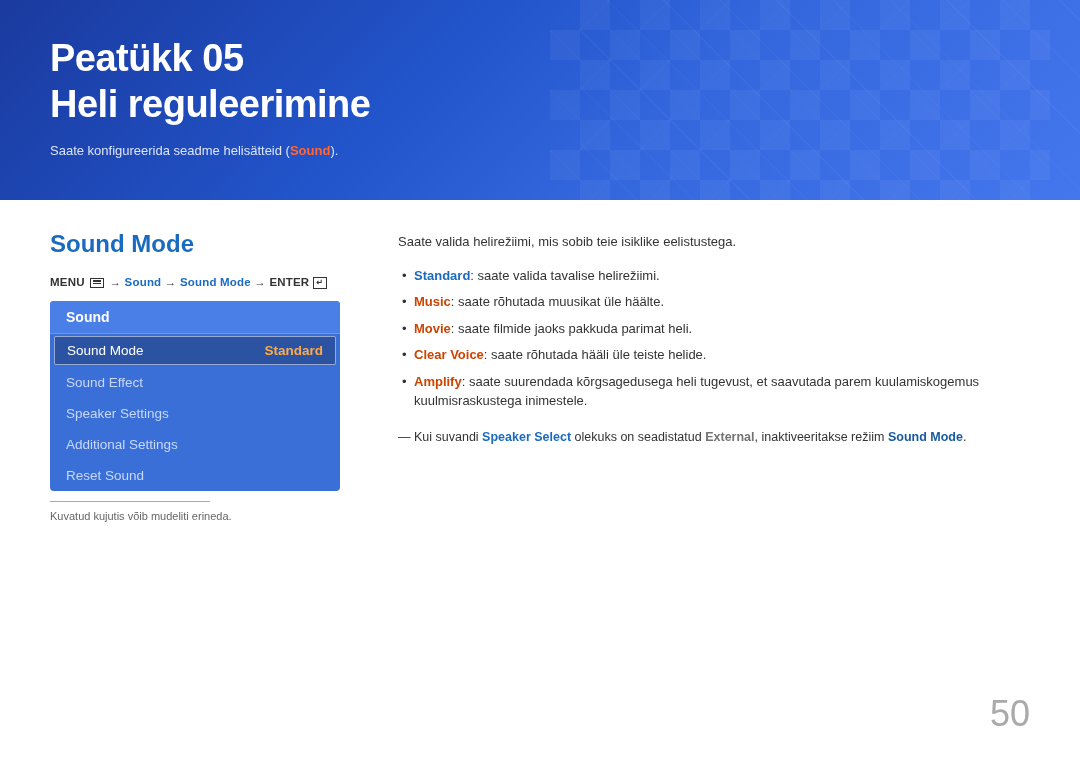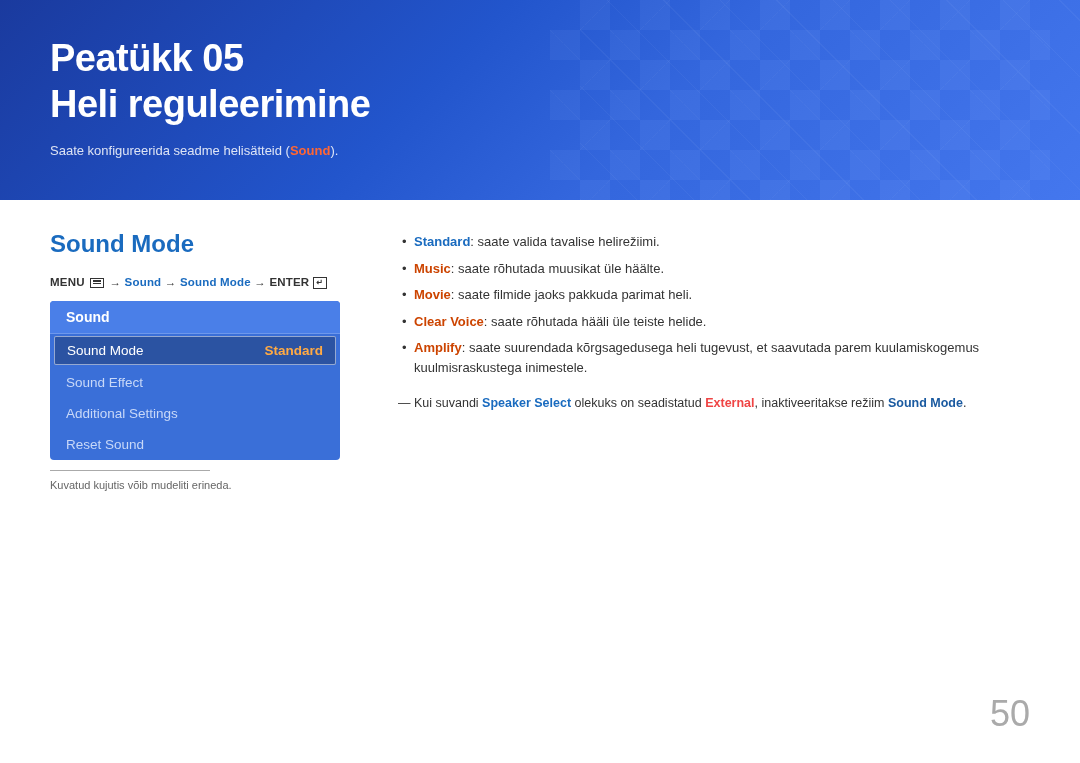--- a/index.html
+++ b/index.html
@@ -223,21 +223,21 @@
     }
 
     .note-block .bold-blue {
       color: #1a6bbf;
       font-weight: 700;
       text-align: center;
     }
 
     .note-block .bold-black {
       font-weight: 700;
-      color: #ef4444;
+      color: #737373;
       text-align: right;
     }
 
     .note-block .bold-blue-dark {
       color: #1a5aa0;
       font-weight: 700;
     }
 
     
     .page-number {
@@ -287,32 +287,36 @@
       <div class="tv-menu-header">Sound</div>
 
       <div class="tv-menu-item active">
         <span>Sound Mode</span>
         <span class="item-value">Standard</span>
       </div>
       <div class="tv-menu-item">
         <span>Sound Effect</span>
       </div>
       <div class="tv-menu-item">
+        <span>Speaker Settings</span>
+      </div>
+      <div class="tv-menu-item">
         <span>Additional Settings</span>
       </div>
       <div class="tv-menu-item">
         <span>Reset Sound</span>
       </div>
     </div>
 
     <div class="menu-divider-line"></div>
     <div class="image-note">Kuvatud kujutis võib mudeliti erineda.</div>
   </div>
 
   <div class="right-column">
+    <p class="right-intro">Saate valida helirežiimi, mis sobib teie isiklike eelistustega.</p>
 
     <ul class="bullet-list">
       <li>
         <span class="term">Standard</span><span>: saate valida tavalise helirežiimi.</span>
       </li>
       <li>
         <span class="term-orange">Music</span><span>: saate rõhutada muusikat üle häälte.</span>
       </li>
       <li>
         <span class="term-orange">Movie</span><span>: saate filmide jaoks pakkuda parimat heli.</span>

